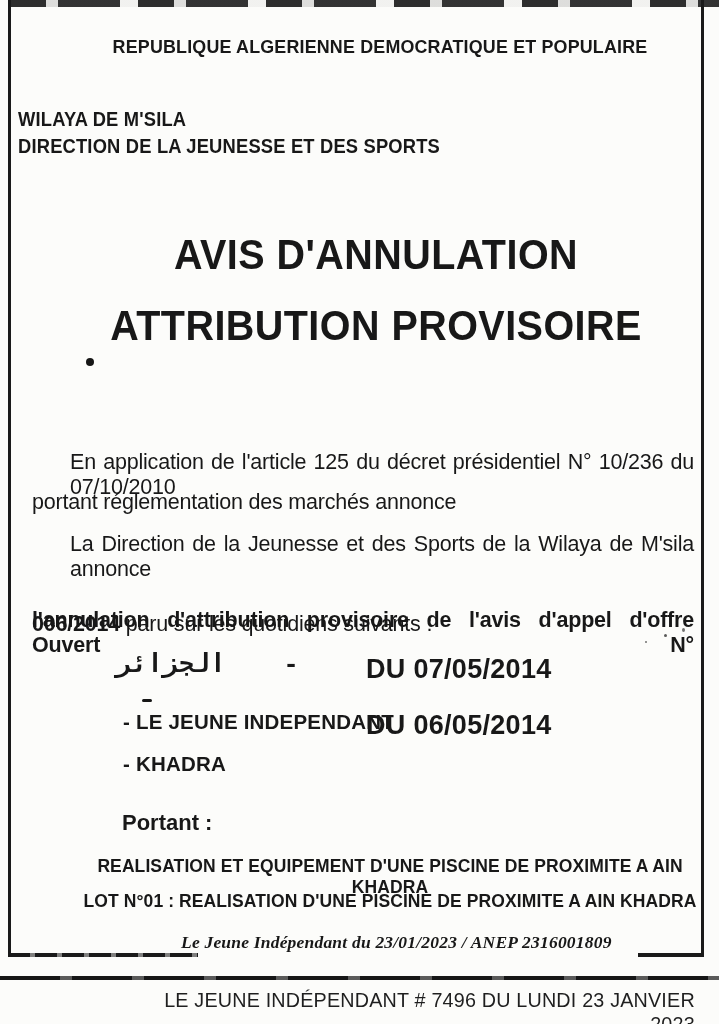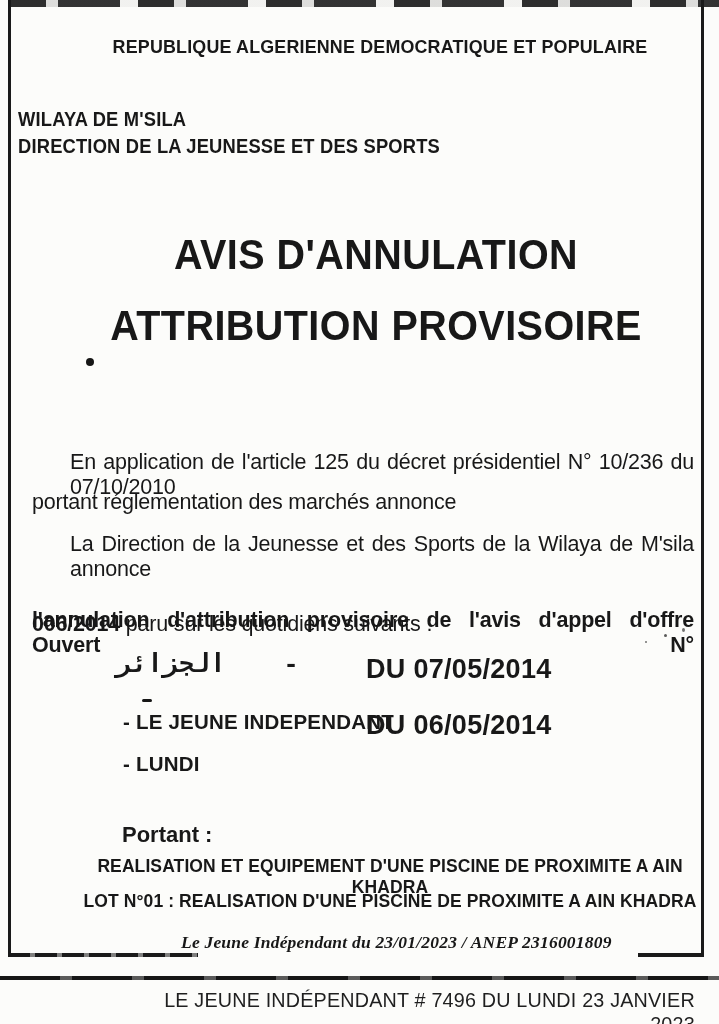--- a/index.html
+++ b/index.html
@@ -52,21 +52,21 @@
 
   .body-line { left: 32px; width: 662px; font-size: 21.5px; letter-spacing: -0.2px; }
   .indent { padding-left: 38px; }
   .justify-full { text-align: justify; text-align-last: justify; }
   .bold { font-weight: bold; margin-top: 36px; }
 
   .np-name { font-size: 20.5px; font-weight: bold; letter-spacing: .2px; }
   .np-name.arabic { font-family: Liberation Mono, monospace; font-size: 26px; word-spacing: 42px; }
   .np-date { left: 366px; font-size: 27px; font-weight: bold; letter-spacing: .3px; }
 
-  .portant { left: 122px; top: 810px; font-size: 22px; font-weight: bold; margin-top: 12px; }
+  .portant { left: 122px; top: 810px; font-size: 22px; font-weight: bold; }
   .project-line { left: 58px; width: 664px; text-align: center;
       font-size: 17.5px; font-weight: bold; letter-spacing: .1px; }
 
   .anep { left: 175px; top: 932px; width: 520px; text-align: left;
       font-family: "Liberation Serif", "DejaVu Serif", serif;
       font-style: italic; font-weight: bold; font-size: 17.5px; letter-spacing: .2px;
       background: var(--paper); padding: 0 6px; }
 
   .newspaper-footer { left: 140px; top: 988px; width: 572px; text-align: right;
       font-size: 21px; letter-spacing: .2px; color: #1f1f1f; }
@@ -113,21 +113,21 @@
   <div class="abs body-line indent justify-full" style="top:532px">La Direction de la Jeunesse et des Sports de la Wilaya de M'sila annonce</div>
   <div class="abs body-line bold justify-full" style="top:572px">l'annulation d'attribution provisoire de l'avis d'appel d'offre Ouvert N°</div>
   <div class="abs body-line" style="top:612px"><span class="bold">006/2014</span><span> paru sur les quotidiens suivants :</span></div>
 
   <div class="abs np-name arabic" style="left:116px; top:648px">الجزائر -</div>
   <div class="abs np-date" style="top:654px">DU 07/05/2014</div>
 
   <div class="abs np-name" style="left:123px; top:710px">- LE JEUNE INDEPENDANT</div>
   <div class="abs np-date" style="top:710px">DU 06/05/2014</div>
 
-  <div class="abs np-name" style="left:123px; top:752px">- LUNDI</div>
+  <div class="abs np-name" style="left:123px; top:752px">- KHADRA</div>
 
   <div class="abs portant">Portant :</div>
   <div class="abs project-line" style="top:856px">REALISATION ET EQUIPEMENT D'UNE PISCINE DE PROXIMITE A AIN KHADRA</div>
   <div class="abs project-line" style="top:891px">LOT N°01 : REALISATION D'UNE PISCINE DE PROXIMITE A AIN KHADRA</div>
 
   <div class="abs anep">Le Jeune Indépendant du 23/01/2023 / ANEP 2316001809</div>
 
   <div class="abs newspaper-footer condensed c-center">LE JEUNE INDÉPENDANT # 7496 DU LUNDI 23 JANVIER 2023</div>
 
 </div>

